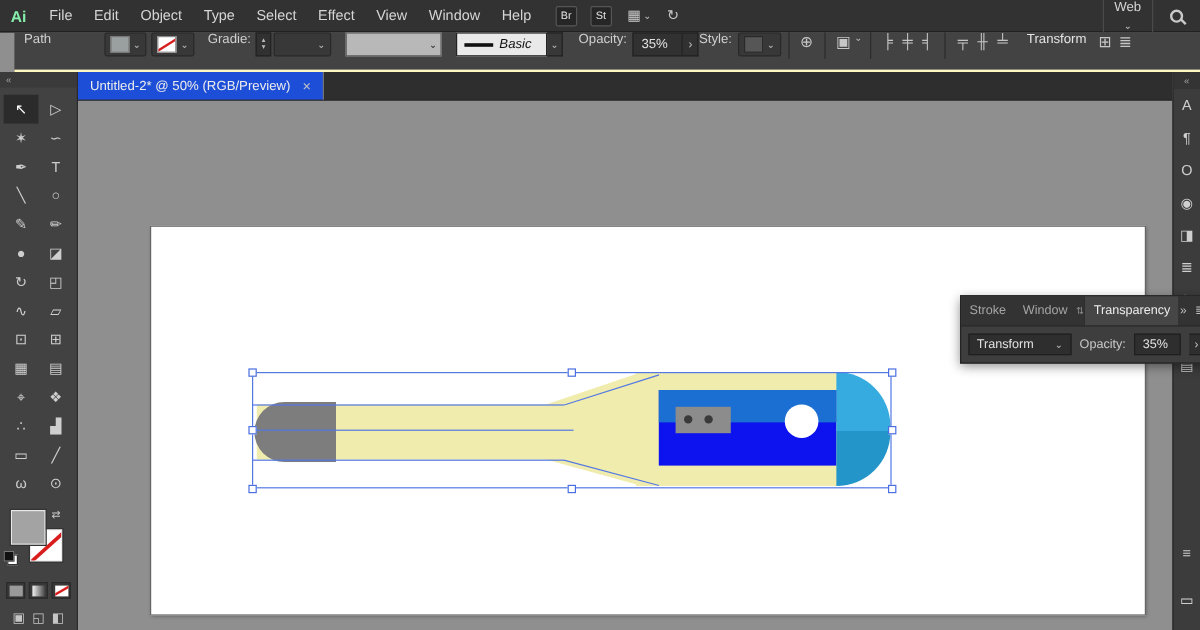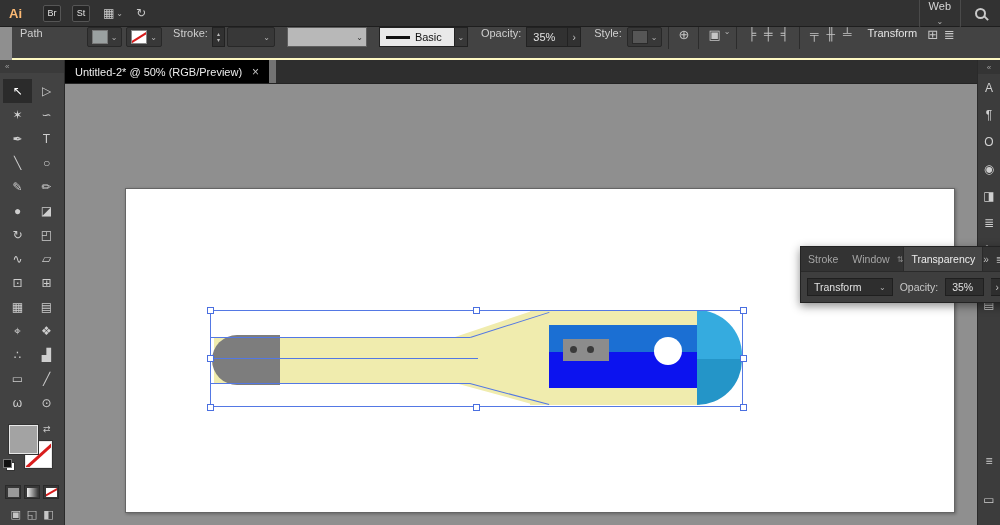--- a/index.html
+++ b/index.html
@@ -2,21 +2,21 @@
 <html><head>
 <meta charset="utf-8">
 <style>
   * { box-sizing: border-box; margin: 0; padding: 0; }
   html,body { width:1000px; height:525px; overflow:hidden; }
   body { position:relative; background:#8f8f8f; font-family:"Liberation Sans","DejaVu Sans",sans-serif; user-select:none; }
 
   
   .menubar { position:absolute; left:0; top:0; width:1000px; height:27px; background:#323232;
              border-bottom:1px solid #1e1e1e; display:flex; align-items:center; color:#d6d6d6; font-size:12px; }
-  .logo { color:#fdba74; font-weight:bold; font-size:13px; padding:0 10px 0 9px; }
+  .logo { color:#86efac; font-weight:bold; font-size:13px; padding:0 10px 0 9px; }
   .menus { display:flex; align-items:center; height:100%; }
   .menu-item { padding:0 9px; }
   .mini-btn { width:18px; height:17px; background:#262626; border:1px solid #565656; color:#e3e3e3;
               font-size:9px; display:flex; align-items:center; justify-content:center; margin-left:11px; border-radius:2px; }
   .appbar-icon { color:#c9c9c9; margin-left:13px; font-size:12px; display:flex; align-items:center; gap:2px; }
   .chev { font-size:8px; color:#b5b5b5; }
   .workspace { margin-left:auto; display:flex; align-items:center; gap:5px; padding:2px 9px;
                border:1px solid #4a4a4a; border-radius:3px; margin-right:14px; font-size:11px;flex-direction:column; }
   .search-icon { width:11px; height:11px; border:2px solid #c9c9c9; border-radius:50%; position:relative; margin-right:14px; }
   .search-icon::after { content:""; position:absolute; width:6px; height:2px; background:#c9c9c9;
@@ -36,38 +36,38 @@
                         background:#d81d1d; transform:rotate(-32deg); }
   .style-swatch { background:#565656; border:1px solid #2a2a2a; }
   .stepper { width:13px; height:20px; background:#313131; border:1px solid #222; display:flex; flex-direction:column;
              align-items:center; justify-content:center; font-size:6px; color:#bbb; line-height:6px; margin-left:4px; }
   .width-dd { width:48px; justify-content:space-between; margin-left:2px; }
   .profile-dd { width:80px; height:20px; background:#b8b8b8; border:1px solid #5e5e5e; margin-left:12px;
                 display:flex; align-items:center; justify-content:flex-end; padding-right:3px; }
   .profile-dd .chev { color:#333; }
   .brush-dd { margin-left:12px; display:flex; height:20px; }
   .brush-preview { width:76px; background:#e9e9e9; display:flex; align-items:center; gap:5px; padding:0 6px;
-                   color:#111; border:1px solid #222; font-size:11px; }
+                   color:#111; border:1px solid #222; font-size:11px;font-style:italic; }
   .brush-line { width:24px; height:3px; background:#111; }
   .brush-chev { width:13px; background:#383838; border:1px solid #222; border-left:0; display:flex;
                 align-items:center; justify-content:center; }
   .value-box { background:#313131; border:1px solid #222; height:20px; display:flex; align-items:center;
                padding:0 6px; color:#e2e2e2; }
   .chev-box { width:13px; height:20px; background:#313131; border:1px solid #222; border-left:0;
               display:flex; align-items:center; justify-content:center; color:#c4c4c4; font-size:10px; }
   .vdiv { width:1px; height:22px; background:#2c2c2c; margin:0 6px; flex:none; }
   .cb-icon { color:#c6c6c6; font-size:13px; margin:0 3px; flex:none; }
   .align-icon { color:#c6c6c6; font-size:12px; margin:0 4px; flex:none; }
   .transform-label { color:#e4e4e4; margin-left:12px; }
 
   
   .tabbar { position:absolute; left:65px; top:60px; width:912px; height:24px; background:#2e2e2e;
             border-bottom:1px solid #242424; display:flex; }
-  .doc-tab { background:#000000; color:#ececec; font-size:11px; display:flex; align-items:center;
-             padding:0 10px; gap:10px; border-right:7px solid #737373; }
+  .doc-tab { background:#1d4ed8; color:#ececec; font-size:11px; display:flex; align-items:center;
+             padding:0 10px; gap:10px; border-right:1px solid #737373; }
   .tab-close { color:#c2c2c2; font-size:12px; }
 
   
   .leftbar { position:absolute; left:0; top:60px; width:65px; height:465px; background:#424242;
              border-right:1px solid #2a2a2a; }
   .leftbar-header { height:13px; background:#3a3a3a; color:#9f9f9f; font-size:8px; padding-left:5px;
                     display:flex; align-items:center; }
   .tools { display:grid; grid-template-columns:29px 29px; justify-content:center; margin-top:6px; }
   .tool { height:24px; display:flex; align-items:center; justify-content:center; color:#cecece; font-size:12px; }
   .tools span.tool:first-of-type { background:#2b2b2b; color:#ffffff; }
@@ -129,20 +129,32 @@
   .p-valbox { height:18px; background:#2e2e2e; border:1px solid #1f1f1f; color:#e0e0e0; display:flex;
               align-items:center; padding:0 6px; width:40px; }
   .p-chevbox { width:13px; height:18px; background:#2e2e2e; border:1px solid #1f1f1f; border-left:0;
                display:flex; align-items:center; justify-content:center; color:#c4c4c4; font-size:10px; }
 </style>
 </head>
 <body>
 
 <div class="menubar">
   <span class="logo">Ai</span>
+  <div class="menus">
+
+  <span class="menu-item">File</span>
+      <span class="menu-item">Edit</span>
+      <span class="menu-item">Object</span>
+      <span class="menu-item">Type</span>
+      <span class="menu-item">Select</span>
+      <span class="menu-item">Effect</span>
+      <span class="menu-item">View</span>
+      <span class="menu-item">Window</span>
+      <span class="menu-item">Help</span>
+    </div>
   <div class="mini-btn">Br</div>
   <div class="mini-btn">St</div>
   <div class="appbar-icon">
     <span>▦</span>
     <span class="chev">⌄</span>
   </div>
   <div class="appbar-icon">
     <span>↻</span>
   </div>
   <div class="workspace">
@@ -155,21 +167,21 @@
 <div class="controlbar">
   <span class="cb-label">Path</span>
   <div class="dd" style="margin-left:44px;">
     <span class="swatch fill-swatch-cb"></span>
     <span class="chev">⌄</span>
   </div>
   <div class="dd" style="margin-left:4px;">
     <span class="swatch none-swatch"></span>
     <span class="chev">⌄</span>
   </div>
-  <span class="cb-label" style="margin-left:11px;">Stroke:</span>
+  <span class="cb-label" style="margin-left:11px;">Gradie:</span>
   <div class="stepper">
     <span>▴</span>
     <span>▾</span>
   </div>
   <div class="dd width-dd">
     <span></span>
     <span class="chev">⌄</span>
   </div>
   <div class="profile-dd">
     <span class="chev">⌄</span>
@@ -181,21 +193,21 @@
     </div>
     <div class="brush-chev">
       <span class="chev">⌄</span>
     </div>
   </div>
   <span class="cb-label" style="margin-left:13px;">Opacity:</span>
   <div class="value-box" style="margin-left:5px;width:42px;">35%</div>
   <div class="chev-box">
     <span>›</span>
   </div>
-  <span class="cb-label" style="margin-left:13px;">Style:</span>
+  <span class="cb-label" style="">Style:</span>
   <div class="dd" style="margin-left:5px;">
     <span class="swatch style-swatch"></span>
     <span class="chev">⌄</span>
   </div>
   <span class="vdiv"></span>
   <span class="cb-icon">⊕</span>
   <span class="vdiv"></span>
   <span class="cb-icon">▣</span>
   <span class="chev">⌄</span>
   <span class="vdiv"></span>

